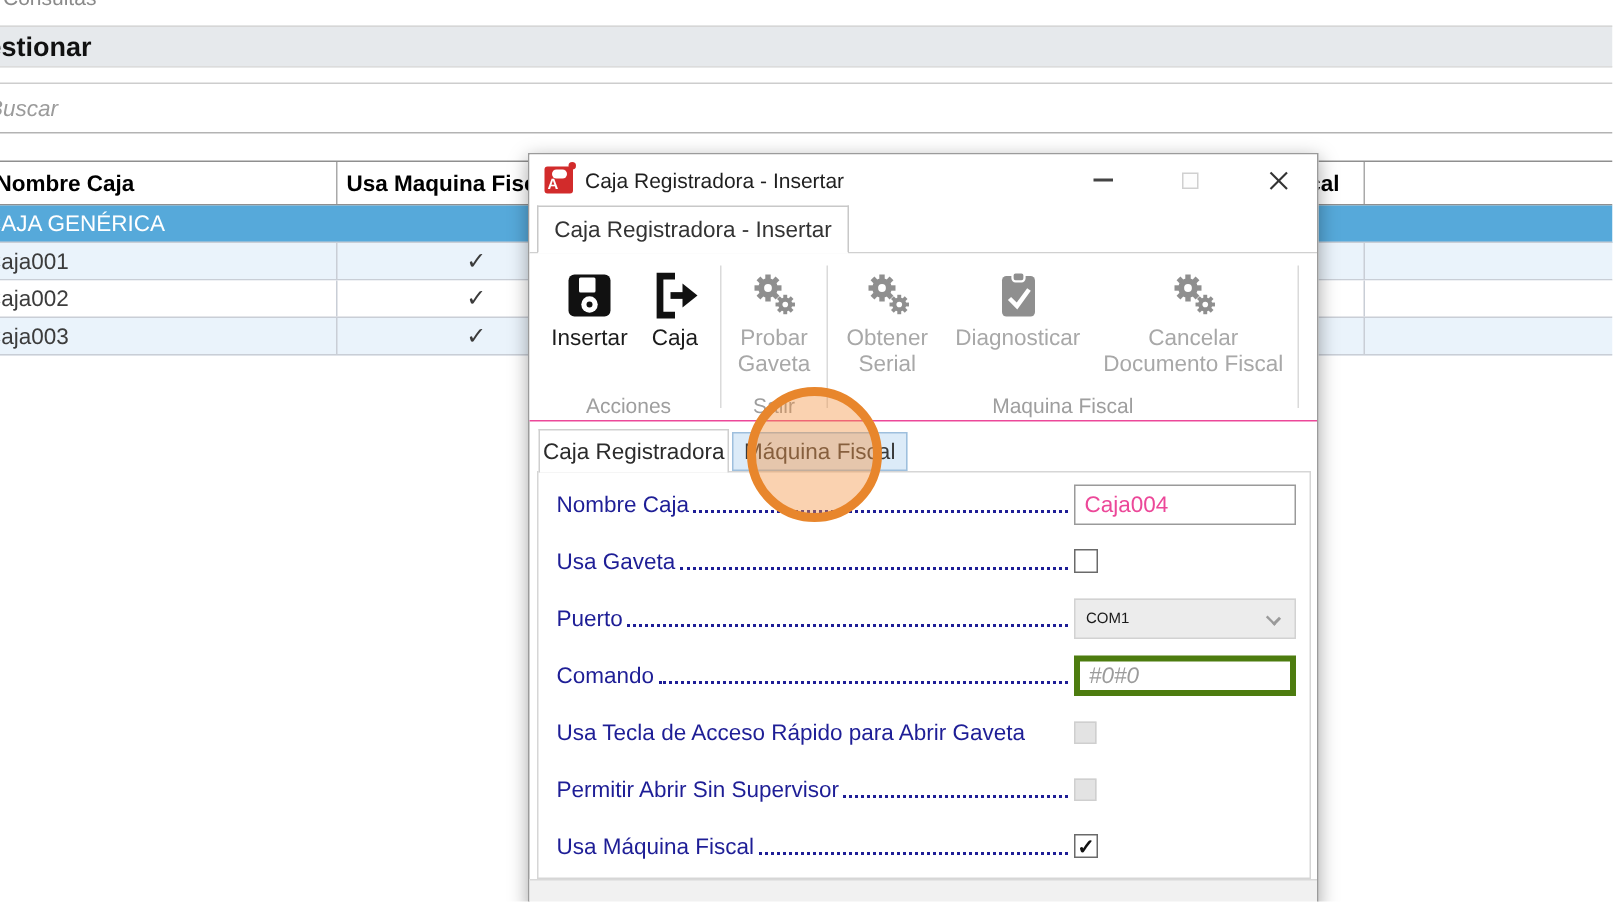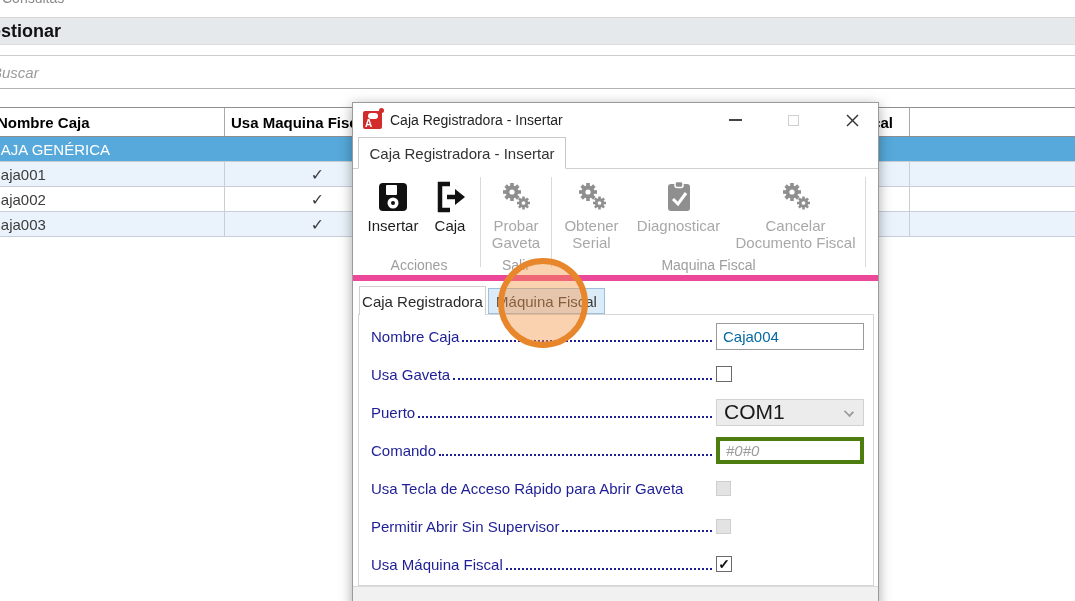--- a/index.html
+++ b/index.html
@@ -102,21 +102,21 @@
   .dlg-tabrow { position: relative; height: 32px; border-bottom: 1px solid #d0d0d0; background: #fff; }
   .dlg-window-tab {
     position: absolute; left: 5px; top: 0; width: 208px; height: 32px;
     border: 1px solid #c8c8c8; border-bottom: 1px solid #ffffff;
     background: #fff; display: flex; align-items: center; justify-content: center;
     font-size: 15px; color: #333; z-index: 2;
   }
 
   .ribbon {
     position: relative; height: 112px; background: #fff;
-    border-bottom: 6px solid #ec4899;
+    border-bottom: 1px solid #ec4899;
     display: flex; padding: 6px 0 0 5px;
   }
   .rb-group { display: flex; flex-direction: column; }
   .rb-buttons { display: flex; flex: 1; justify-content: center; }
   .rb-caption { height: 18px; text-align: center; font-size: 14px; color: #9e9e9e; }
   .rb-sep { width: 1px; background: #dadada; margin: 2px 0 8px 0; }
   .rb-btn { display: flex; flex-direction: column; align-items: center; padding-top: 2px; }
   .rb-icon { height: 40px; display: flex; align-items: center; justify-content: center; }
   .rb-label { font-size: 15px; line-height: 17px; text-align: center; color: #1c1c1c; }
   .rb-btn.disabled .rb-label { color: #a8a8a8; }
@@ -148,27 +148,27 @@
     position: relative; margin: 0 4px 0 5px; height: 272px;
     border: 1px solid #d6d6d6; background: #fff; padding: 2px 9px 0 12px;
   }
   .frow { height: 38px; display: flex; align-items: center; }
   .flabel { font-size: 15px; color: #1e1e96; white-space: nowrap; }
   .leader { flex: 1; border-bottom: 2px dotted #1e1e96; margin: 10px 4px 0 3px; }
   .leader.none { border-bottom: none; }
   .fctrl { width: 148px; display: flex; align-items: center; }
   .txt-input {
     width: 148px; height: 27px; border: 1px solid #9a9a9a; background: #fff;
-    font-family: "Liberation Sans", sans-serif; font-size: 15px; color: #0369a1;
+    font-family: "Liberation Sans", sans-serif; font-size: 15px; color: #ec4899;
     padding-left: 6px; outline: none;
   }
   .txt-input.muted { border: 4px solid #4d7c0f; color: #9b9b9b; font-style: italic; }
   .combo {
     width: 148px; height: 27px; background: #ececec; border: 1px solid #d2d2d2;
-    display: flex; align-items: center; font-size: 21px; color: #1a1a1a;
+    display: flex; align-items: center; font-size: 10px; color: #1a1a1a;
     padding-left: 7px; position: relative;
   }
   .combo .chev {
     position: absolute; right: 10px; top: 8px; width: 8px; height: 8px;
     border-right: 2px solid #9a9a9a; border-bottom: 2px solid #9a9a9a;
     transform: rotate(45deg) scale(1,0.8);
   }
   .cb { width: 16px; height: 16px; border: 1px solid #6a6a6a; background: #fff;
     display: flex; align-items: center; justify-content: center;
     font-size: 14px; font-weight: 700; color: #111; line-height: 14px; }

